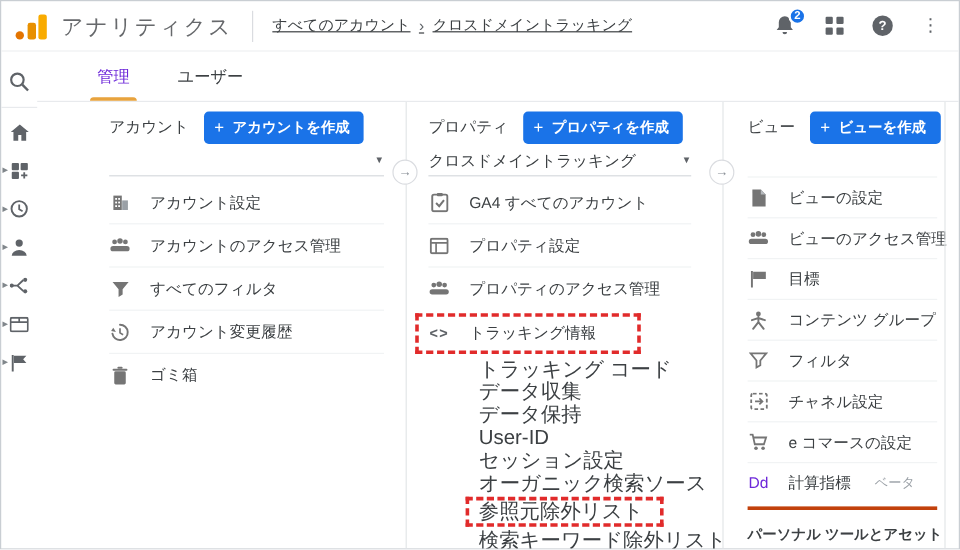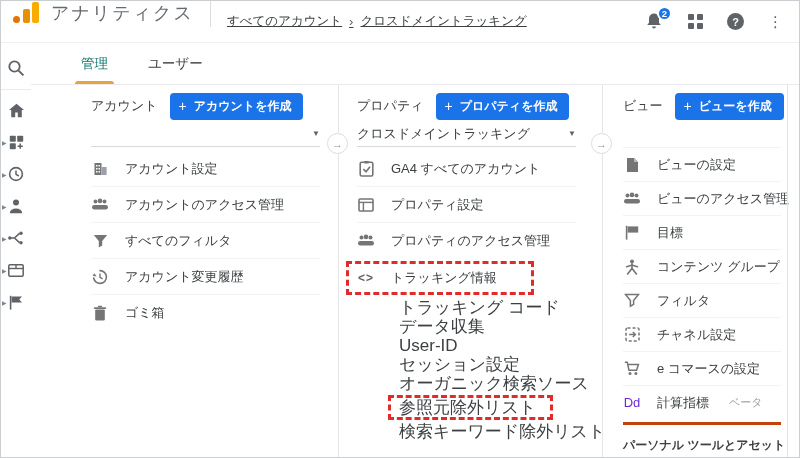--- a/index.html
+++ b/index.html
@@ -1,21 +1,21 @@
 <!DOCTYPE html>
 <html><head>
 <meta charset="utf-8">
 <style>
   * { box-sizing: border-box; margin: 0; padding: 0; }
   html,body { background:#fff; }
   body { font-family:"Liberation Sans","DejaVu Sans",sans-serif; width:800px; height:458px; overflow:hidden; }
   .page { width:800px; height:458px; border:1px solid #c9ced3; background:#fff; overflow:hidden; display:flex; flex-direction:column; }
 
   
-  .hdr { height:42px; flex:none; display:flex; padding:0 16px 0 10px; border-bottom:1px solid #eef0f2; }
+  .hdr { height:42px; flex:none; display:flex; align-items:center; padding:0 16px 0 10px; border-bottom:1px solid #eef0f2; }
   .logo { display:flex; align-items:flex-end; gap:2.5px; height:22px; margin:0 12px 0 2px; cursor:pointer; }
   .logo .dot { width:7px; height:7px; border-radius:50%; background:#e37400; }
   .logo .bar-mid { width:7px; height:14px; border-radius:2px; background:#e89000; }
   .logo .bar-tall { width:7px; height:21px; border-radius:2px; background:#f9ab00; }
   .app-title { font-size:18px; color:#67696c; letter-spacing:2px; margin-right:16px; white-space:nowrap; }
   .hdr-sep { width:1px; height:26px; background:#dadce0; margin-right:16px; }
   .crumb { display:flex; align-items:center; gap:7px; font-size:12.5px; color:#3c4043; white-space:nowrap;text-decoration:underline; }
   .crumb .sep { color:#5f6368; font-size:13px; }
   .hdr-right { margin-left:auto; display:flex; align-items:center; gap:24px; }
   .bell-wrap { position:relative; width:20px; height:20px; display:flex; align-items:center; justify-content:center; cursor:pointer; }
@@ -29,21 +29,21 @@
   .bodyrow { flex:1; display:flex; min-height:0; }
   .rail { width:30px; flex:none; display:flex; flex-direction:column; align-items:center; padding-top:10px; }
   .rail-search { height:30px; display:flex; align-items:center; justify-content:center; cursor:pointer; }
   .rail-div { width:30px; height:1px; background:#e8eaed; margin:6px 0 4px; }
   .rail-item { position:relative; width:100%; height:32px; display:flex; align-items:center; justify-content:center; cursor:pointer; }
   .rail-item .tree { position:absolute; left:1px; top:50%; transform:translateY(-50%); font-size:6px; color:#80868b; }
 
   .main { flex:1; display:flex; flex-direction:column; min-width:0; }
   .tabbar { height:42px; flex:none; display:flex; align-items:stretch; padding-left:30px; border-bottom:1px solid #e8eaed; }
   .tab { position:relative; display:flex; align-items:center; padding:0 20px; font-size:13.5px; color:#3c4043; cursor:pointer; }
-  .tab.active { color:#0f766e; }
+  .tab.active { color:#6d28d9; }
   .tab.active::after { content:""; position:absolute; left:14px; right:14px; bottom:0; height:3px; background:#e8a33d; border-radius:3px 3px 0 0; }
 
   .content { flex:1; display:flex; min-height:0; position:relative; }
   .col { padding-top:6px; min-width:0; }
   .col1 { width:307px; flex:none; padding-left:60px; padding-right:18px; }
   .col2 { width:263px; flex:none; padding-left:18px; padding-right:26px; }
   .col3 { flex:1; padding-left:20px; padding-right:6px; }
   .vdiv { width:1px; flex:none; background:#e3e6e8; position:relative; }
   .circle-btn { position:absolute; top:48px; left:-11px; width:21px; height:21px; border-radius:50%; background:#fff; border:1px solid #dadce0; color:#8a9097; font-size:11px; display:flex; align-items:center; justify-content:center; cursor:pointer; z-index:2; }
   .edge-pad { width:11px; flex:none; }
@@ -308,20 +308,21 @@
             </div>
             <div class="hl-box">
               <span class="icon-cell">
                 <span class="code-glyph">&lt;&gt;</span>
               </span>
               <span>トラッキング情報</span>
             </div>
             <div class="sub-list">
               <div class="sub-item">トラッキング コード</div>
               <div class="sub-item">データ収集</div>
+              <div class="sub-item">データ保持</div>
               <div class="sub-item">User-ID</div>
               <div class="sub-item">セッション設定</div>
               <div class="sub-item">オーガニック検索ソース</div>
               <div class="sub-item hl">参照元除外リスト</div>
               <div class="sub-item">検索キーワード除外リスト</div>
             </div>
 
           </div>
         </div>
 

